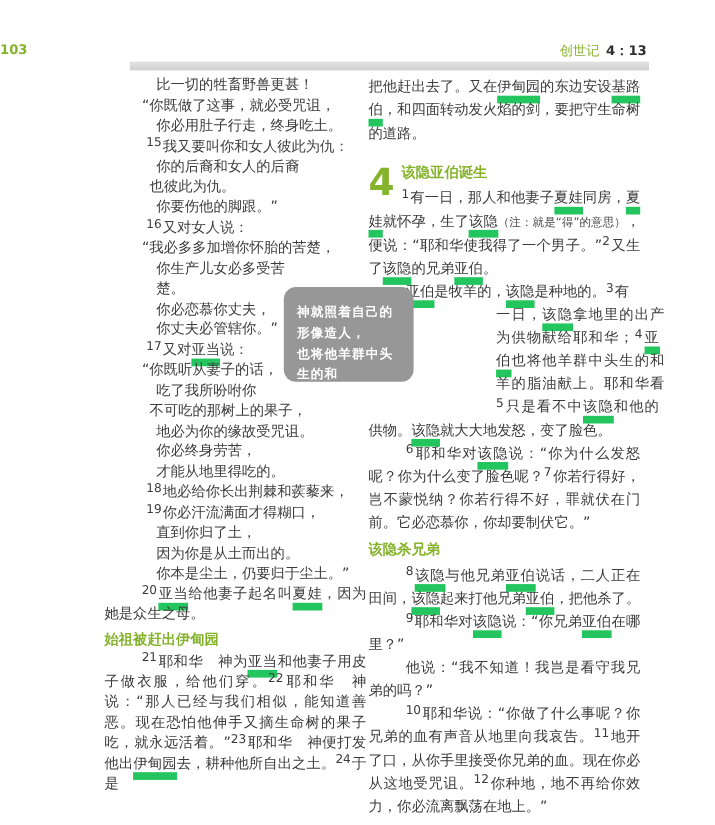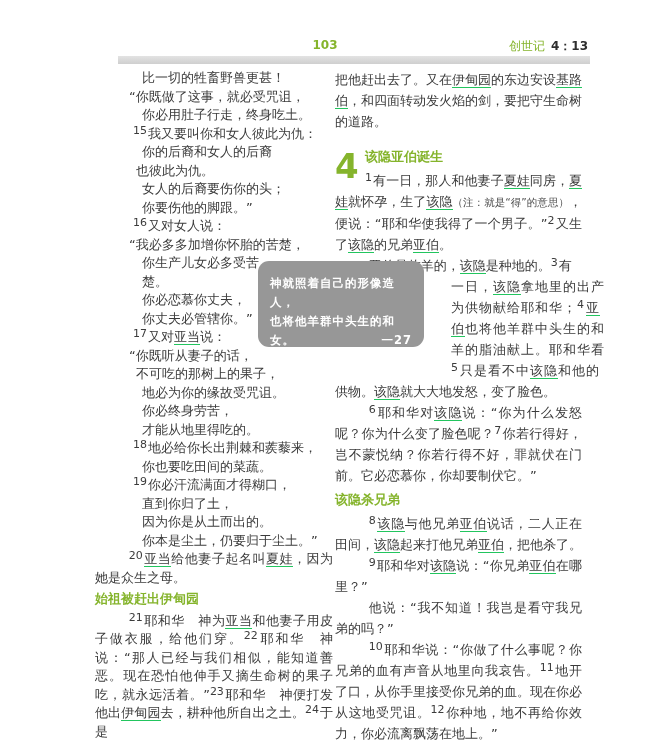--- a/index.html
+++ b/index.html
@@ -2,21 +2,21 @@
 <html><head>
 <meta charset="utf-8">
 <style>
   html,body{margin:0;padding:0;}
   body{
     width:650px;height:750px;position:relative;background:#ffffff;
     font-family:"DejaVu Sans",sans-serif;color:#3b3b3b;overflow:hidden;
   }
   
   .hdr{position:absolute;top:38px;left:0;width:650px;height:16px;font-size:12px;}
-  .hdr .pageno{position:absolute;left:0;width:650px;text-align:center;font-weight:bold;color:#85b42c;}
+  .hdr .pageno{position:absolute;left:0;width:650px;font-weight:bold;color:#85b42c;}
   .hdr .ref{position:absolute;right:62px;top:0;white-space:nowrap;}
   .hdr .book{color:#85b42c;}
   .hdr .chapverse{color:#2e2e2e;font-weight:bold;margin-left:6px;}
   .bar{position:absolute;top:56px;left:118px;width:472px;height:8px;
        background:linear-gradient(#e3e3e3,#cfcfcf);}
   
   .col{position:absolute;top:69px;font-size:13px;}
   #col-left{left:95px;width:238px;line-height:18.5px;}
   #col-right{left:335px;width:247px;line-height:21px;}
   .heading{color:#85b42c;font-weight:bold;margin:4px 0 2px 0;font-family:Liberation Mono, monospace;}
@@ -32,24 +32,24 @@
   
   .wl{white-space:nowrap;}
   .wl.fi{text-indent:2.6em;}
   .wl.nw{margin-left:116px;letter-spacing:1px;}
   .wl.fl{margin-left:0;}
   
   .chapter{position:relative;margin-top:15px;}
   .chapnum{float:left;width:30px;height:42px;font-size:34px;line-height:38px;
            font-weight:bold;color:#85b42c;font-family:"DejaVu Sans",sans-serif;}
   sup.vn{font-size:11px;line-height:0;vertical-align:4px;margin-right:1px;color:#3b3b3b;}
-  span.pn{border-bottom:1px solid #22c55e;padding-bottom:0px;}
+  span.pn{border-bottom:7px solid #22c55e;padding-bottom:0px;}
   span.note{font-size:10.5px;color:#4a4a4a;}
   
-  .callout{position:absolute;left:258px;top:261px;width:166px;height:86px;
+  .callout{position:absolute;left:258px;top:261px;width:118px;height:86px;
            background:#979797;border-radius:11px;box-sizing:border-box;
            padding:13px 12px 0 12px;color:#ffffff;font-weight:bold;
            font-size:11.5px;line-height:19px;letter-spacing:1px;z-index:5;}
   .callout .last{display:flex;justify-content:space-between;letter-spacing:1px;}
   .callout .ref27{font-weight:bold;}
 </style>
 </head>
 <body>
 
 <div class="hdr">
@@ -61,36 +61,35 @@
 <div class="bar"></div>
 
 <div class="col" id="col-left">
     <div class="poem">
       <div class="pl a">比一切的牲畜野兽更甚！</div>
       <div class="pl q">“你既做了这事，就必受咒诅，</div>
       <div class="pl a">你必用肚子行走，终身吃土。</div>
       <div class="pl v"><sup class="vn">15</sup>我又要叫你和女人彼此为仇：</div>
       <div class="pl a">你的后裔和女人的后裔</div>
       <div class="pl b">也彼此为仇。</div>
-      <div class="pl a">女人的后裔要伤你的头；</div>
       <div class="pl a">你要伤他的脚跟。”</div>
       <div class="pl v"><sup class="vn">16</sup>又对女人说：</div>
       <div class="pl q">“我必多多加增你怀胎的苦楚，</div>
       <div class="pl a">你生产儿女必多受苦</div>
       <div class="pl a">楚。</div>
       <div class="pl a">你必恋慕你丈夫，</div>
       <div class="pl a">你丈夫必管辖你。”</div>
       <div class="pl v"><sup class="vn">17</sup>又对<span class="pn">亚当</span>说：</div>
       <div class="pl q">“你既听从妻子的话，</div>
+      <div class="pl a">吃了我所吩咐你</div>
       <div class="pl b">不可吃的那树上的果子，</div>
       <div class="pl a">地必为你的缘故受咒诅。</div>
       <div class="pl a">你必终身劳苦，</div>
       <div class="pl a">才能从地里得吃的。</div>
       <div class="pl v"><sup class="vn">18</sup>地必给你长出荆棘和蒺藜来，</div>
-      <div class="pl a">你也要吃田间的菜蔬。</div>
       <div class="pl v"><sup class="vn">19</sup>你必汗流满面才得糊口，</div>
       <div class="pl a">直到你归了土，</div>
       <div class="pl a">因为你是从土而出的。</div>
       <div class="pl a">你本是尘土，仍要归于尘土。”</div>
     </div>
     <div class="para ind"><sup class="vn">20</sup><span class="pn">亚当</span>给他妻子起名叫<span class="pn">夏娃</span>，因为她是众生之母。</div>
     <div class="heading">始祖被赶出伊甸园</div>
     <div class="para ind"><sup class="vn">21</sup>耶和华　神为<span class="pn">亚当</span>和他妻子用皮子做衣服，给他们穿。<sup class="vn">22</sup>耶和华　神说：“那人已经与我们相似，能知道善恶。现在恐怕他伸手又摘生命树的果子吃，就永远活着。”<sup class="vn">23</sup>耶和华　神便打发他出<span class="pn">伊甸园</span>去，耕种他所自出之土。<sup class="vn">24</sup>于是</div>
   </div>
 <div class="col" id="col-right">

